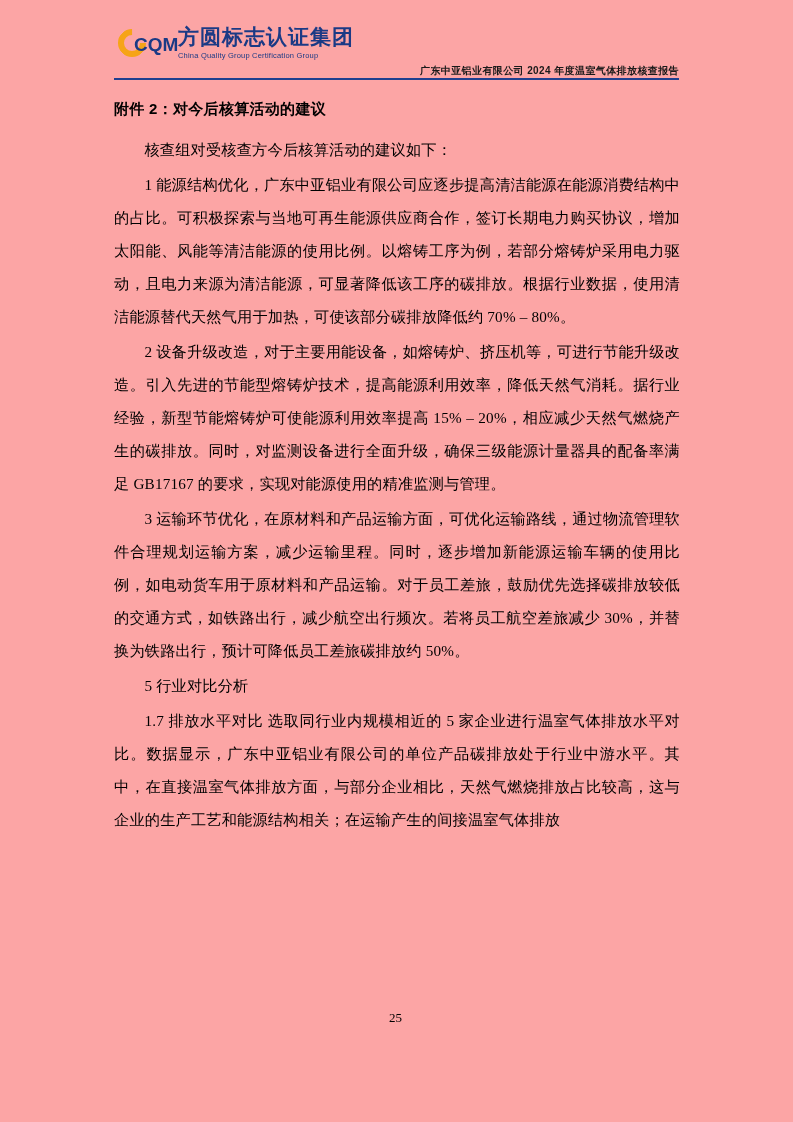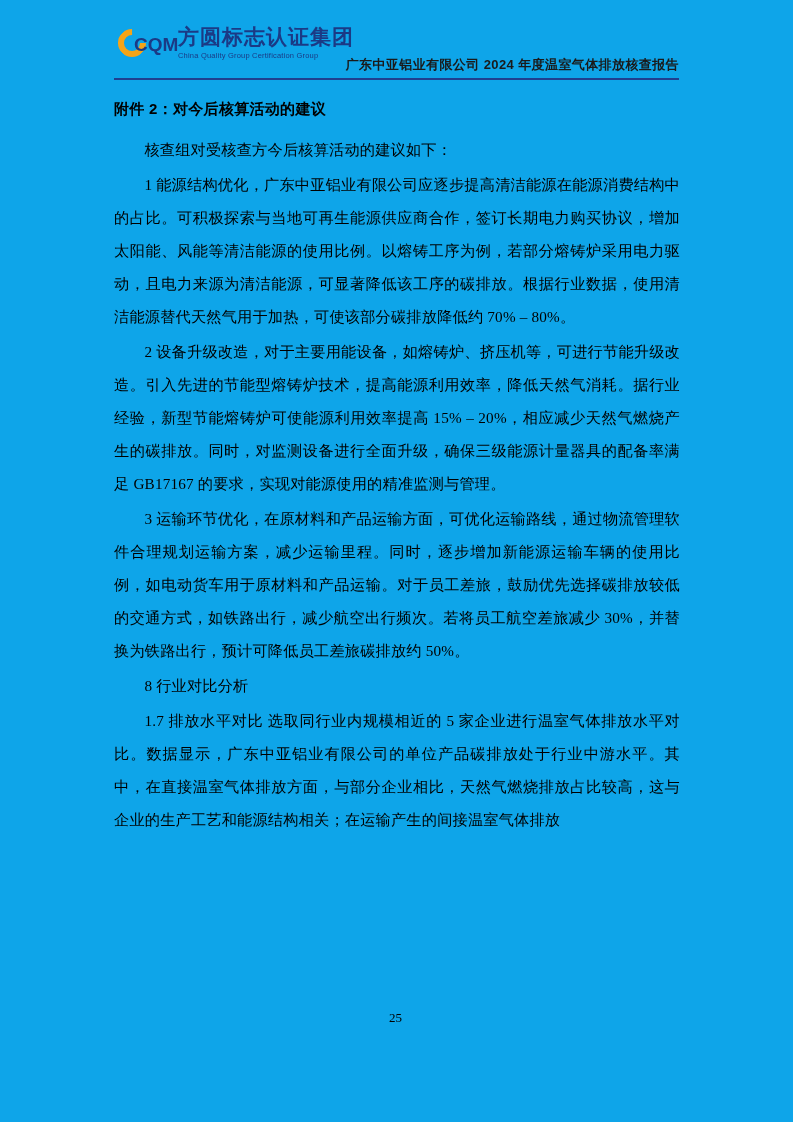--- a/index.html
+++ b/index.html
@@ -4,21 +4,21 @@
 <style>
   html, body {
     margin: 0;
     padding: 0;
     background: #d8d8d8;
   }
   .page {
     position: relative;
     width: 793px;
     height: 1122px;
-    background: #0ea5e9;
+    background: #fca5a5;
     margin: 0 auto;
     box-sizing: border-box;
     font-family: "Liberation Serif", "DejaVu Serif", serif;
     overflow: hidden;
   }
 
   
   .header {
     position: absolute;
     left: 0;
@@ -79,24 +79,24 @@
     font-family: "Liberation Sans", sans-serif;
     font-size: 7.5px;
     color: #1b3a85;
     letter-spacing: 0.2px;
     line-height: 11px;
     margin-top: 2px;
   }
   .header-title {
     position: absolute;
     right: 114px;
-    top: 56px;
+    top: 64px;
     font-family: "Liberation Sans", sans-serif;
     font-weight: bold;
-    font-size: 13px;
+    font-size: 10px;
     color: #1a1a1a;
     letter-spacing: 0.4px;
     white-space: nowrap;
   }
   .header-rule {
     position: absolute;
     left: 114px;
     right: 114px;
     top: 78px;
     height: 2px;
@@ -162,18 +162,18 @@
     <div class="header-title">广东中亚铝业有限公司 2024 年度温室气体排放核查报告</div>
     <div class="header-rule"></div>
   </div>
 
   <div class="content">
     <h1 class="doc-title">附件 2：对今后核算活动的建议</h1>
     <p class="para">核查组对受核查方今后核算活动的建议如下：</p>
     <p class="para">1  能源结构优化，广东中亚铝业有限公司应逐步提高清洁能源在能源消费结构中的占比。可积极探索与当地可再生能源供应商合作，签订长期电力购买协议，增加太阳能、风能等清洁能源的使用比例。以熔铸工序为例，若部分熔铸炉采用电力驱动，且电力来源为清洁能源，可显著降低该工序的碳排放。根据行业数据，使用清洁能源替代天然气用于加热，可使该部分碳排放降低约 70% – 80%。</p>
     <p class="para">2  设备升级改造，对于主要用能设备，如熔铸炉、挤压机等，可进行节能升级改造。引入先进的节能型熔铸炉技术，提高能源利用效率，降低天然气消耗。据行业经验，新型节能熔铸炉可使能源利用效率提高 15% – 20%，相应减少天然气燃烧产生的碳排放。同时，对监测设备进行全面升级，确保三级能源计量器具的配备率满足 GB17167 的要求，实现对能源使用的精准监测与管理。</p>
     <p class="para">3  运输环节优化，在原材料和产品运输方面，可优化运输路线，通过物流管理软件合理规划运输方案，减少运输里程。同时，逐步增加新能源运输车辆的使用比例，如电动货车用于原材料和产品运输。对于员工差旅，鼓励优先选择碳排放较低的交通方式，如铁路出行，减少航空出行频次。若将员工航空差旅减少 30%，并替换为铁路出行，预计可降低员工差旅碳排放约 50%。</p>
-    <p class="para">8 行业对比分析</p>
+    <p class="para">5 行业对比分析</p>
     <p class="para nogap">1.7  排放水平对比  选取同行业内规模相近的 5 家企业进行温室气体排放水平对比。数据显示，广东中亚铝业有限公司的单位产品碳排放处于行业中游水平。其中，在直接温室气体排放方面，与部分企业相比，天然气燃烧排放占比较高，这与企业的生产工艺和能源结构相关；在运输产生的间接温室气体排放</p>
   </div>
 
   <div class="page-number">25</div>
 </div>
 
 </body></html>

